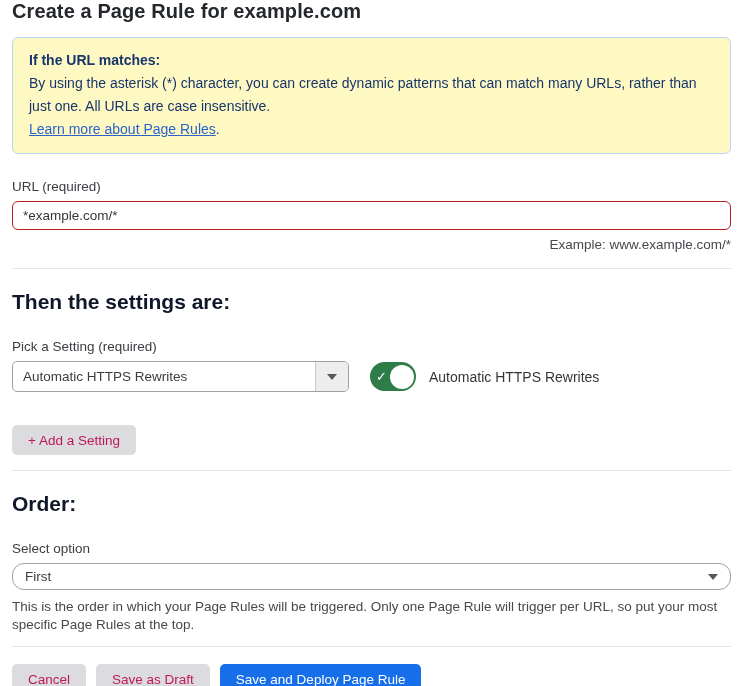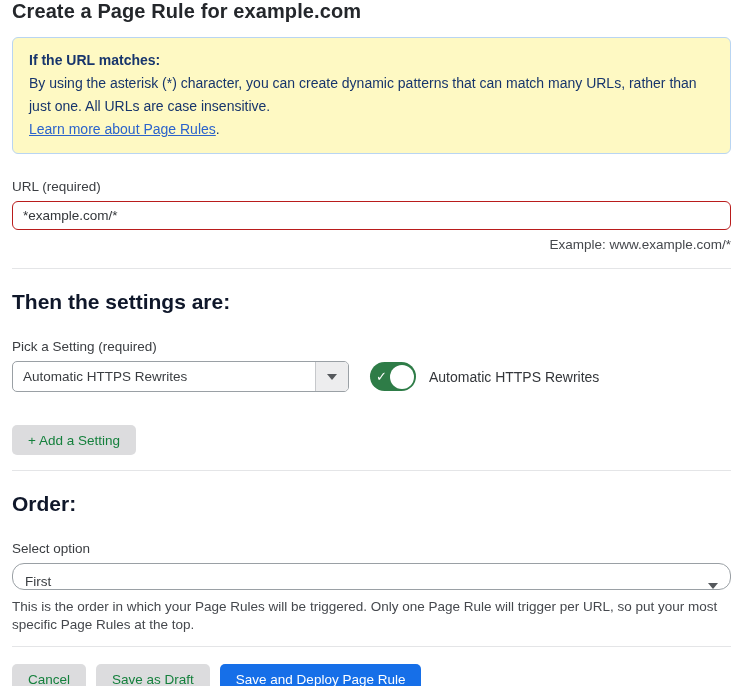--- a/index.html
+++ b/index.html
@@ -154,40 +154,40 @@
   }
 
   .btn {
     border: none;
     border-radius: 5px;
     font-size: 13.5px;
     font-family: "Liberation Sans", "DejaVu Sans", sans-serif;
     cursor: pointer;
     height: 30px;
     padding: 0 16px;
-    color: #15803d;
+    color: #be185d;
     background: #dcdcde;
   }
   .btn-add { margin-top: 33px; }
   .btn-primary {
     background: #166fe8;
     color: #ffffff;
   }
 
   .order-select {
     margin-top: 7px;
     width: 100%;
     height: 27px;
     border: 1px solid #9aa0a5;
     border-radius: 12px;
     background: #fff;
     display: flex;
-    align-items: flex-end;
+    align-items: center;
     justify-content: space-between;
-    padding: 0 12px;
+    padding: 10px 12px;
     cursor: pointer;
     font-size: 13.5px;
     color: #3a3d41;
   }
   .order-help {
     margin-top: 8px;
     font-size: 13.5px;
     line-height: 18px;
     color: #45484d;
   }

